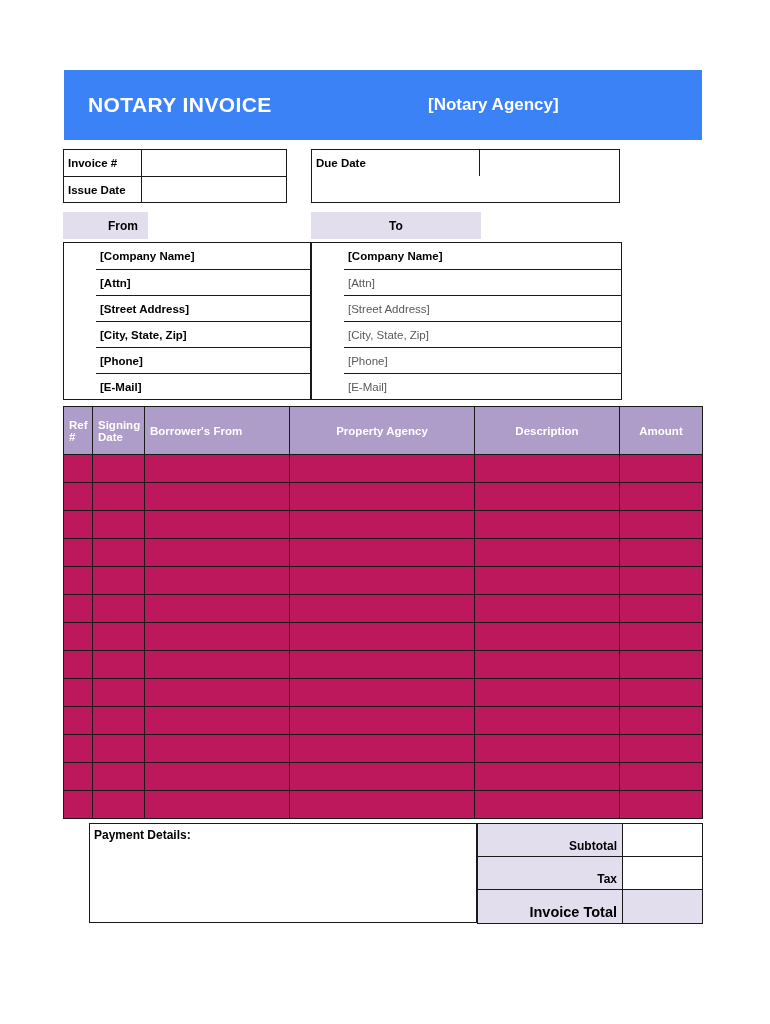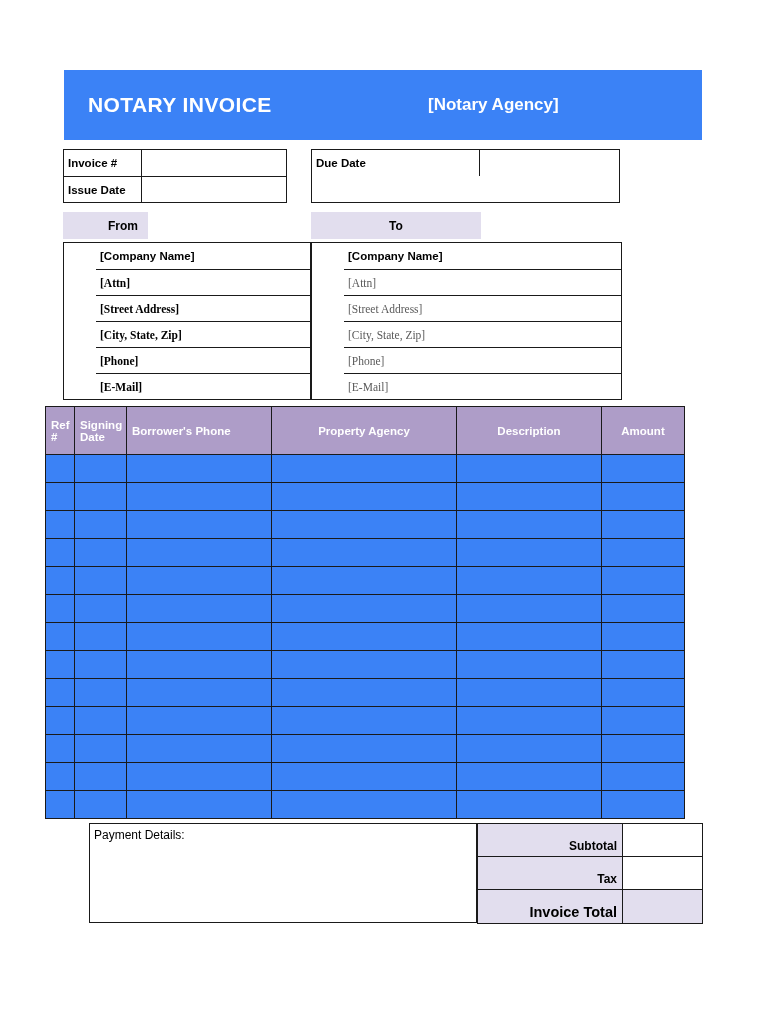--- a/index.html
+++ b/index.html
@@ -126,44 +126,43 @@
     display: flex;
     align-items: center;
     padding-left: 4px;
     font-size: 11.5px;
     white-space: nowrap;
     overflow: hidden;
     margin-left: 32px;
   }
   .party-row + .party-row {
     border-top: 1.4px solid #1a1a1a;
-    font-family: Liberation Serif, serif;
   }
   .party-from .party-row {
     font-weight: bold;
     color: #000000;
   }
   .party-to .party-row {
     font-weight: normal;
     color: #5a5a5a;
   }
   .party-to .party-row.strong {
     font-weight: bold;
     color: #000000;
   }
 
   
   .items-table {
     position: absolute;
-    left: 45px;
+    left: 63px;
     top: 406px;
     width: 639px;
     border-collapse: collapse;
     table-layout: fixed;
-    background: #3b82f6;
+    background: #be185d;
   }
   .items-table th,
   .items-table td {
     border: 1.4px solid #1a1a1a;
     box-sizing: border-box;
     padding: 0;
   }
   .items-table thead th {
     background: #AE9DC8;
     color: #ffffff;
@@ -193,21 +192,21 @@
     position: absolute;
     left: 89px;
     top: 823px;
     width: 388px;
     height: 100px;
     border: 1.4px solid #1a1a1a;
     box-sizing: border-box;
     background: #ffffff;
     padding: 4px 0 0 4px;
     font-size: 12px;
-    font-weight: normal;
+    font-weight: bold;
     color: #000000;
   }
 
   .totals {
     position: absolute;
     left: 477px;
     top: 823px;
     width: 225px;
     border-collapse: collapse;
     table-layout: fixed;
@@ -291,21 +290,21 @@
     <div class="party-row">[City, State, Zip]</div>
     <div class="party-row">[Phone]</div>
     <div class="party-row">[E-Mail]</div>
   </div>
 
   <table class="items-table">
     <thead>
       <tr>
         <th class="col-ref">Ref #</th>
         <th class="col-date">Signing Date</th>
-        <th class="col-name">Borrower's Phone</th>
+        <th class="col-name">Borrower's From</th>
         <th class="col-address">Property Agency</th>
         <th class="col-desc">Description</th>
         <th class="col-amount">Amount</th>
       </tr>
     </thead>
     <tbody id="items-body">
         <tr>
           <td class="col-ref"></td>
           <td class="col-date"></td>
           <td class="col-name"></td>

